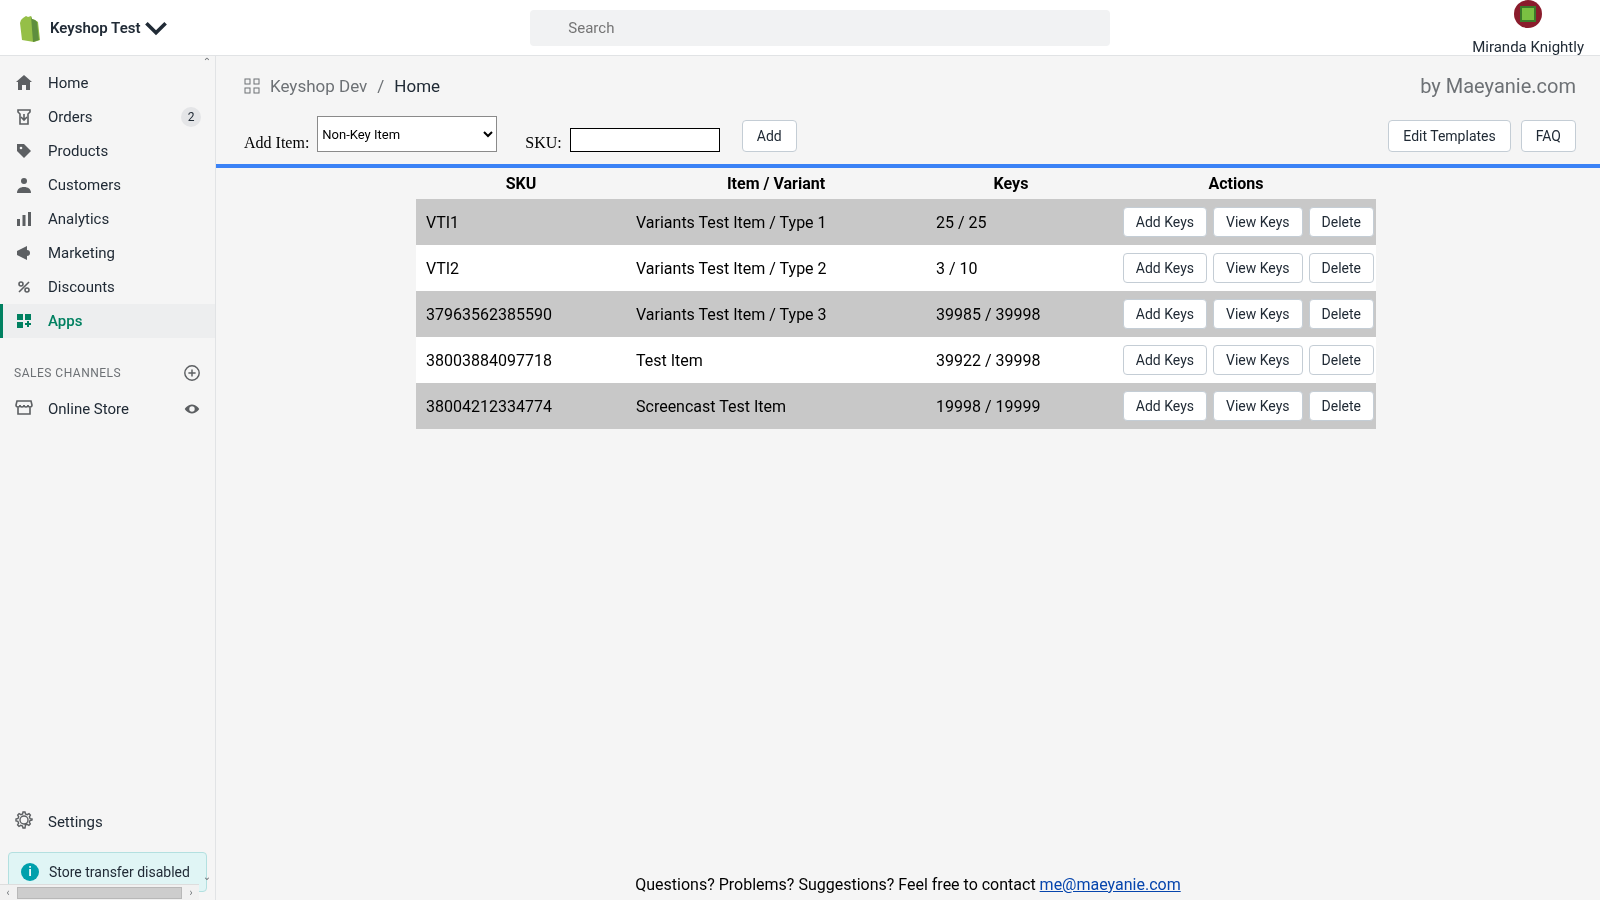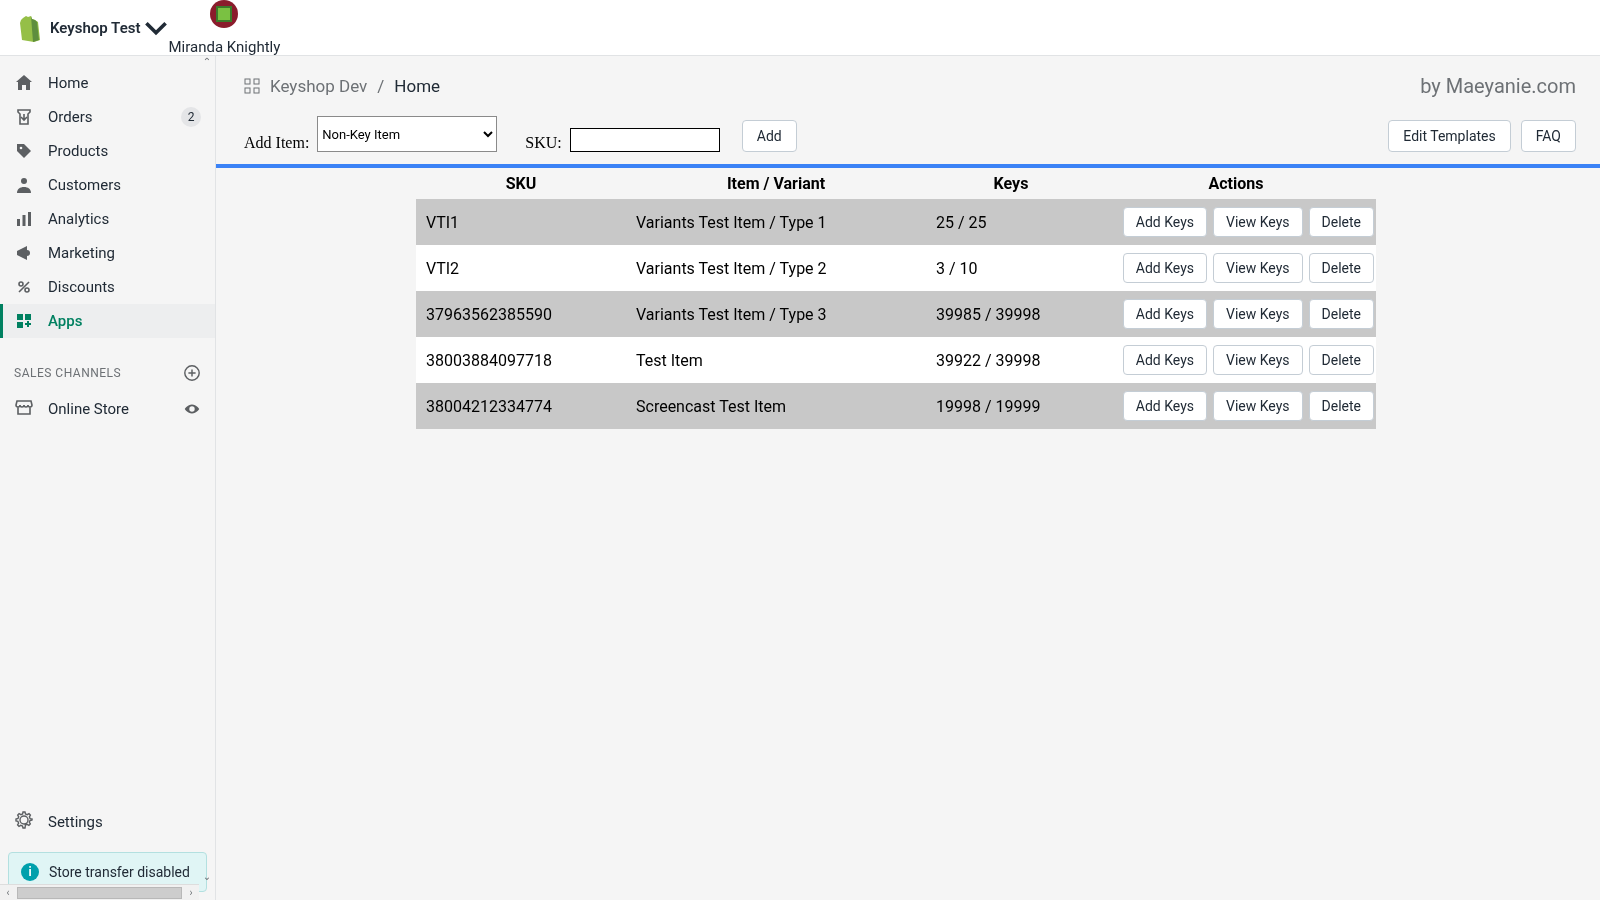--- a/index.html
+++ b/index.html
@@ -79,20 +79,28 @@
         <path fill="#95bf47" d="M19 6l-3-1-1-3-3 1-2-1-3 2-2 2-1 3 2 17 12 2 6-2-2-18z"></path>
         <path fill="#5e8e3e" d="M15 2l1 3 3 1 2 2 2 18-6 2z"></path>
       </svg>
     <span class="store-name">
       <span>Keyshop Test</span>
       <svg width="10" height="10" viewBox="0 0 10 10">
           <path d="M1 3l4 4 4-4" stroke="#212b36" stroke-width="1.5" fill="none"></path>
         </svg>
     </span>
   </div>
+  <div class="search-wrap">
+    <div class="search-box">
+      <svg class="search-icon" viewBox="0 0 20 20">
+          <path d="M8.5 3a5.5 5.5 0 014.38 8.83l4.15 4.15-1.06 1.06-4.15-4.15A5.5 5.5 0 118.5 3zm0 1.5a4 4 0 100 8 4 4 0 000-8z"></path>
+        </svg>
+      <input class="search" placeholder="Search" style="">
+    </div>
+  </div>
   <div class="user">
     <div class="avatar">
         <div class="av-inner"></div>
       </div>
     <span>Miranda Knightly</span>
   </div>
 </div>
 
 <div class="main">
 
@@ -279,14 +287,17 @@
             <tr class="odd">
               <td>38004212334774</td>
               <td>Screencast Test Item</td>
               <td class="keys">19998 / 19999</td>
               <td class="actions"><button class="btn">Add Keys</button><button class="btn">View Keys</button><button class="btn">Delete</button></td>
             </tr>
           </tbody>
       </table>
     </div>
 
+    <div class="footer">
+      <span>Questions? Problems? Suggestions? Feel free to contact </span><a href="#">me@maeyanie.com</a>
+    </div>
   </div>
 </div>
 
 </body></html>

